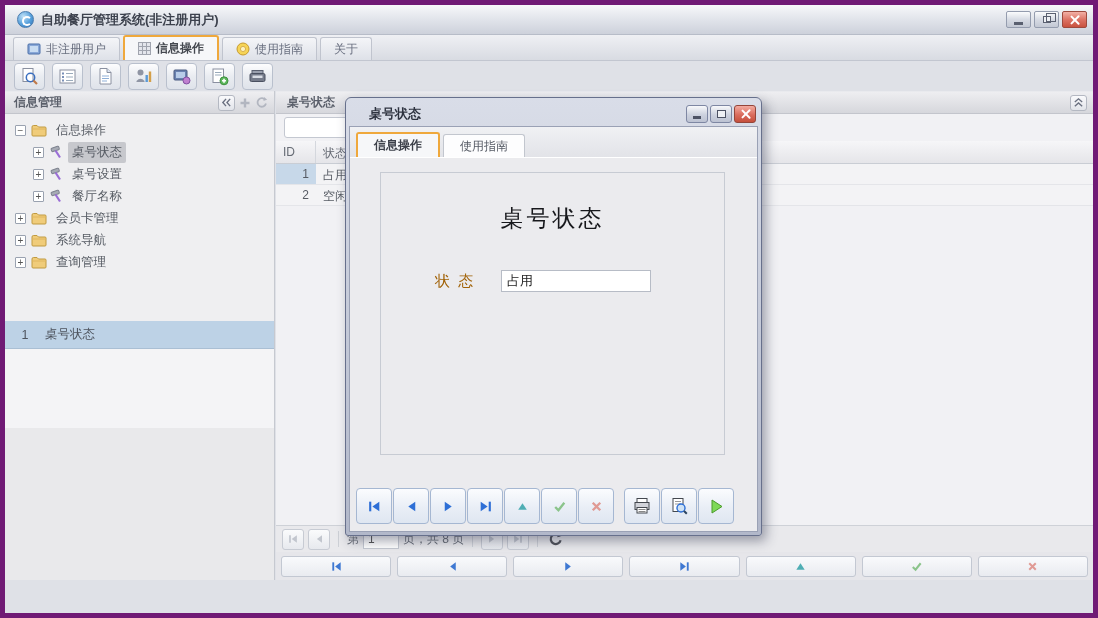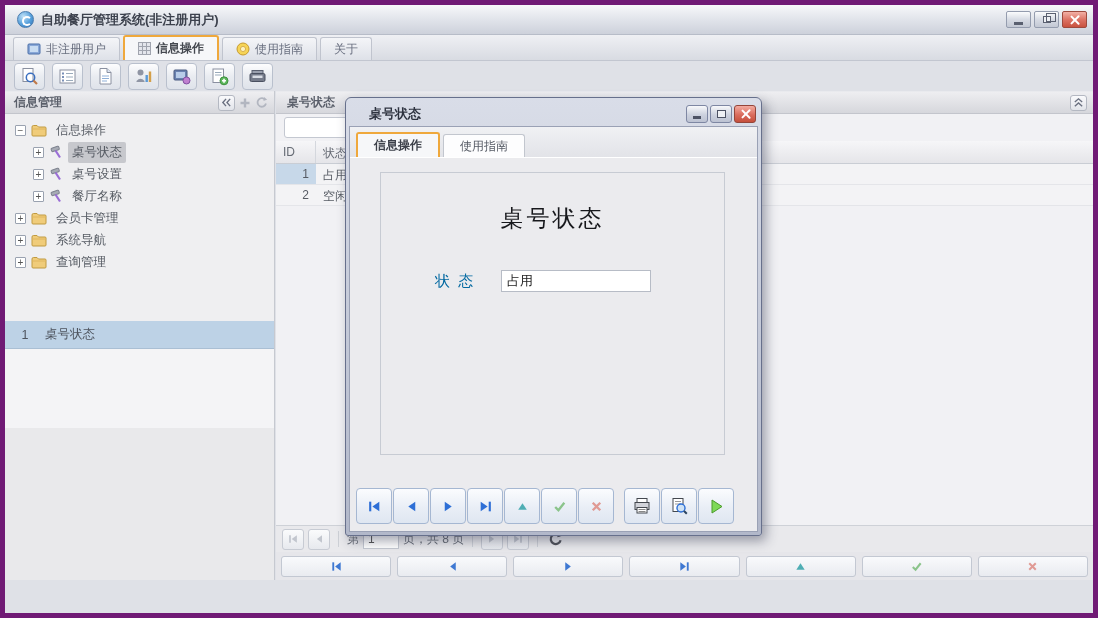--- a/index.html
+++ b/index.html
@@ -117,21 +117,21 @@
   .g-max { width:9px; height:8px; border:1.5px solid #4c5264; background:#eef0f4; }
   .dlg-body { flex:1; background:#ebebee; border:1px solid #9aa1b5; display:flex; flex-direction:column; position:relative; }
   .dlg-tabs { padding:5px 0 0 6px; display:flex; align-items:flex-end; border-bottom:1px solid #fff; background:linear-gradient(#f0f1f4,#e2e3e8); }
   .dtab { height:23px; padding:0 16px; display:flex; align-items:center; font-size:12px; color:#555a64;
     background:#fdfdfe; border:1px solid #c2c6ce; border-bottom:none; border-radius:3px 3px 0 0; margin-right:3px; }
   .dtab.active { border:2px solid #efa83c; border-bottom:none; background:#f6f7f9; font-weight:bold; color:#3c4049; height:25px; }
   .form-panel { margin:14px 32px 0 30px; height:283px; border:1px solid #c7cbd3; }
   .form-title { text-align:center; margin-top:30px; font-size:23px; color:#17181c; letter-spacing:3px; }
   .form-row { display:flex; align-items:center; margin-top:36px; }
   .form-row.img { margin-top:26px; align-items:flex-start; }
-  .form-row .flabel { margin-left:54px; width:66px; font-size:15px; color:#0369a1; letter-spacing:2px; }
+  .form-row .flabel { margin-left:54px; width:66px; font-size:15px; color:#a16207; letter-spacing:2px; }
   .form-input { width:150px; height:22px; border:1px solid #b7bcc6; background:#fff; font-size:13px; padding:0 5px; color:#222; }
   .img-box { width:151px; height:120px; display:block; }
   .dlg-toolbar { position:absolute; left:6px; right:6px; bottom:7px; display:flex; gap:1px; }
   .nav-btn { width:36px; height:36px; border:1px solid #a5b7d2; border-radius:4px;
     background:linear-gradient(#fbfcfe,#e9eef6 55%,#dfe6f1); display:flex; align-items:center; justify-content:center; }
   .grp-gap { margin-left:9px; }
 </style>
 </head>
 <body>
 

